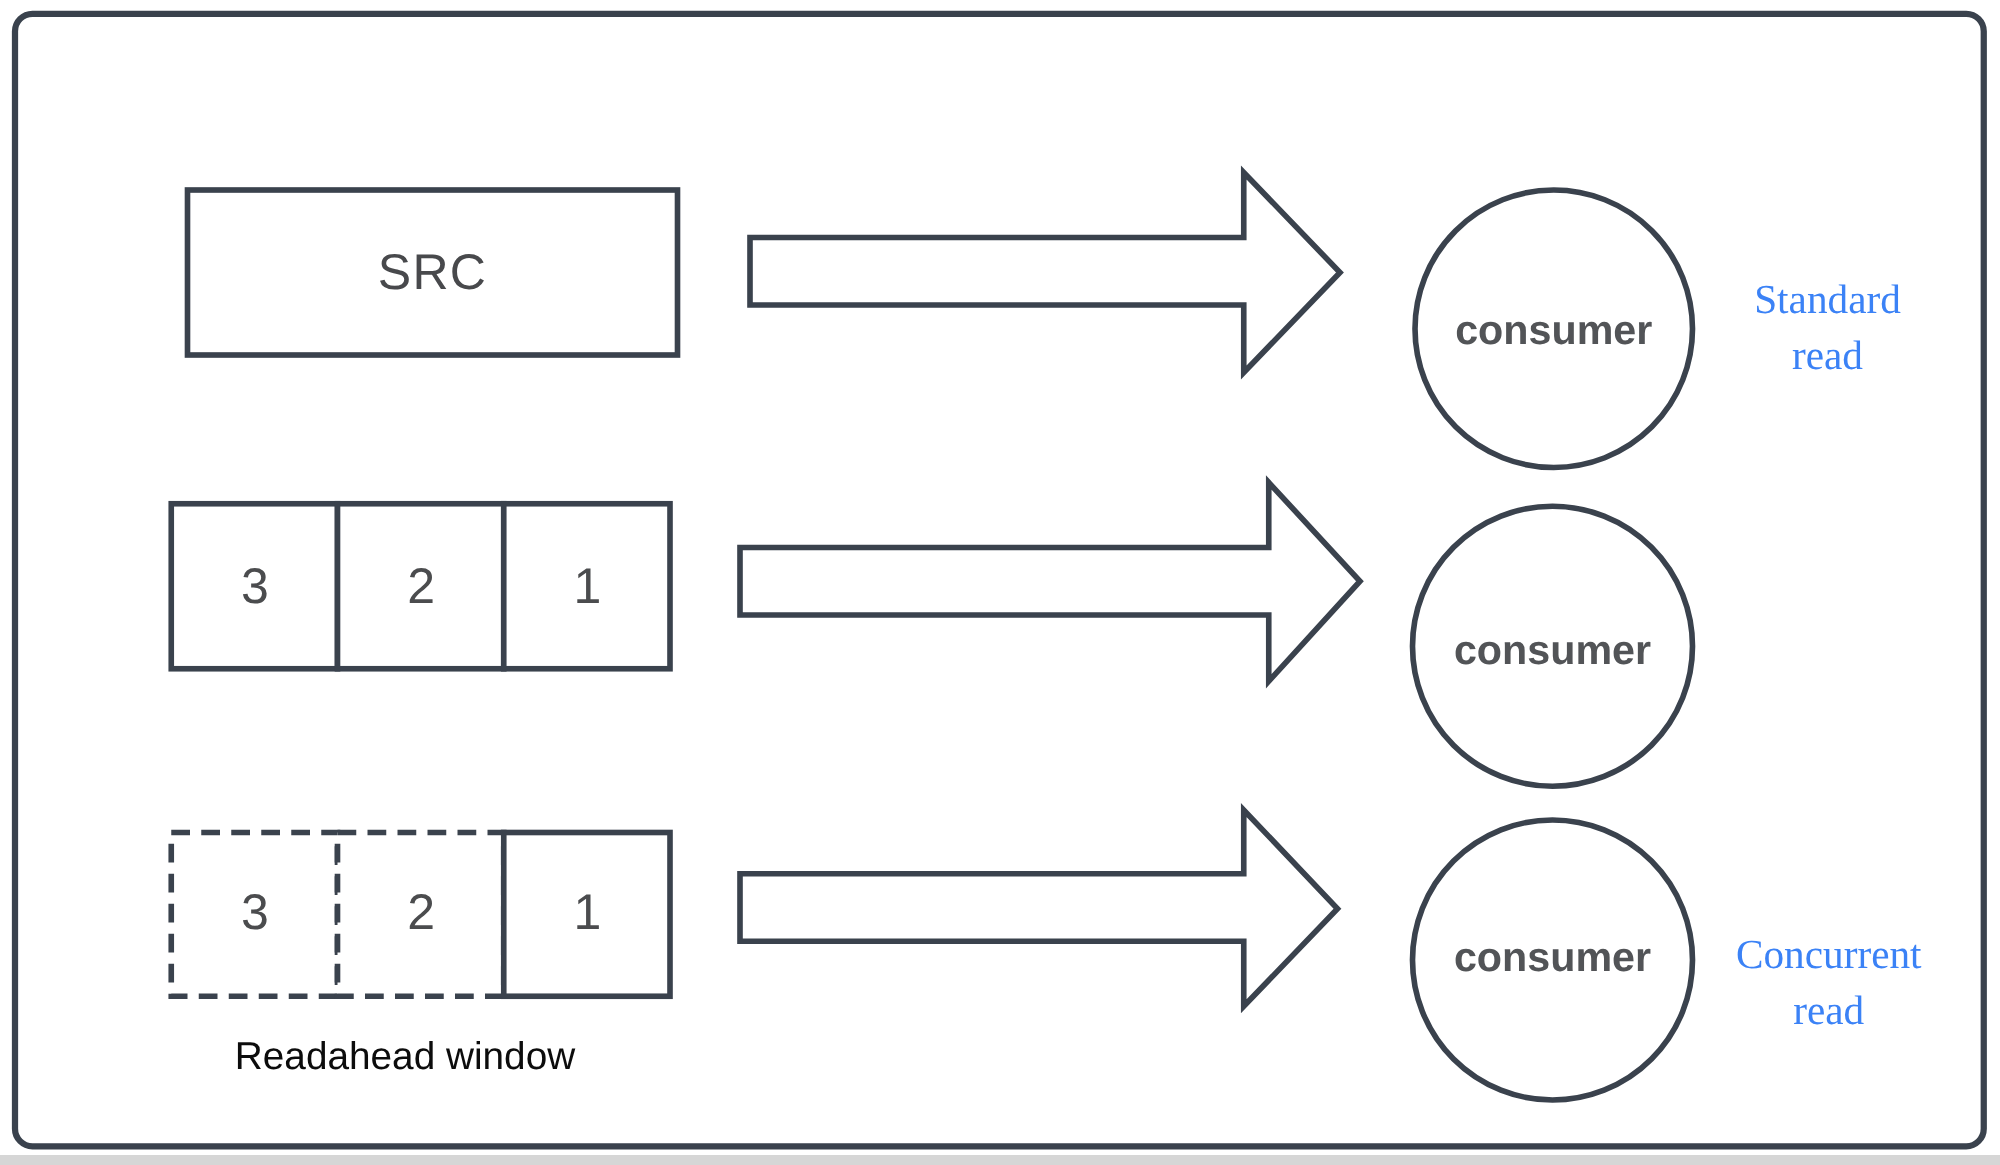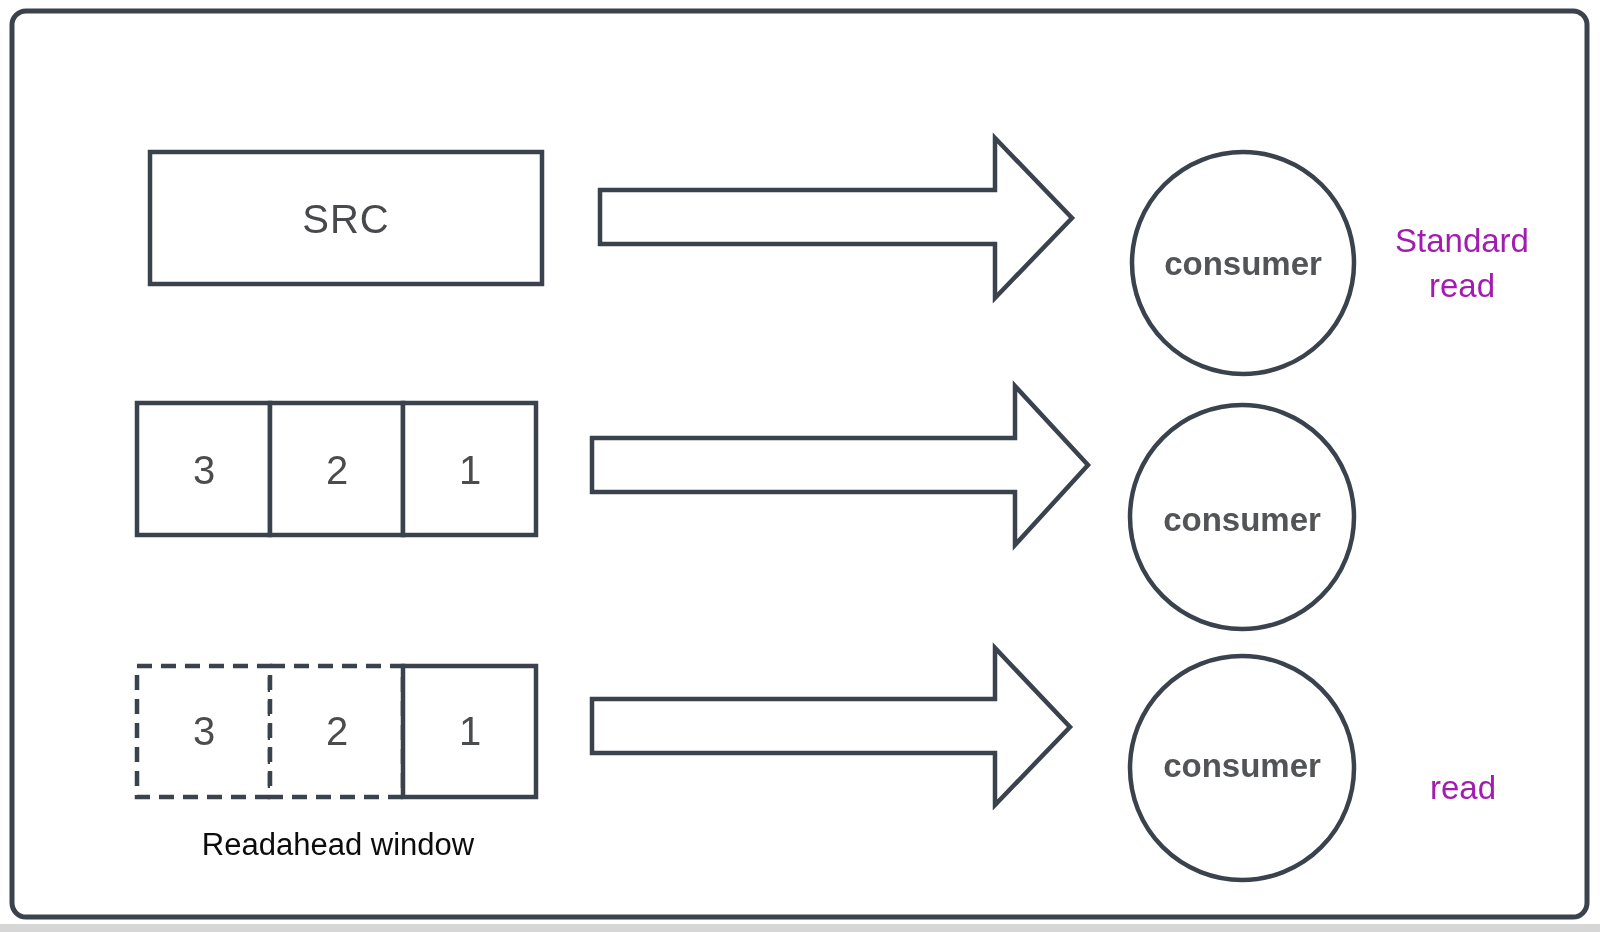--- a/index.html
+++ b/index.html
@@ -39,21 +39,22 @@
     color: #4b4c4e;
   }
   .consumer-label {
     font-size: 33px;
     color: #525457;
     font-weight: bold;
   }
   .mode-label {
     font-size: 33px;
     line-height: 45px;
-    color: #a21caf;
+    color: #3b82f6;
+    font-family: Liberation Serif, serif;
   }
   .caption {
     font-size: 31px;
     color: #0c0c0c;
   }
   .bottom-strip {
     position: absolute;
     left: 0;
     top: 924px;
     width: 1600px;
@@ -124,20 +125,21 @@
 
   <div class="txt consumer-label" style="left:1242px; top:520px;">consumer</div>
 
   <div class="txt block-num" style="left:204px; top:731px;">3</div>
   <div class="txt block-num" style="left:337px; top:731px;">2</div>
   <div class="txt block-num" style="left:470px; top:731px;">1</div>
 
   <div class="txt consumer-label" style="left:1242px; top:766px;">consumer</div>
 
   <div class="txt mode-label" style="left:1463px; top:787px;">
+    <div>Concurrent</div>
     <div>read</div>
   </div>
 
-  <div class="txt caption" style="left:338px; top:845px;">Readahead window</div>
+  <div class="txt caption" style="left:324px; top:845px;">Readahead window</div>
 
   <div class="bottom-strip"></div>
 
 </div>
 
 </body></html>

